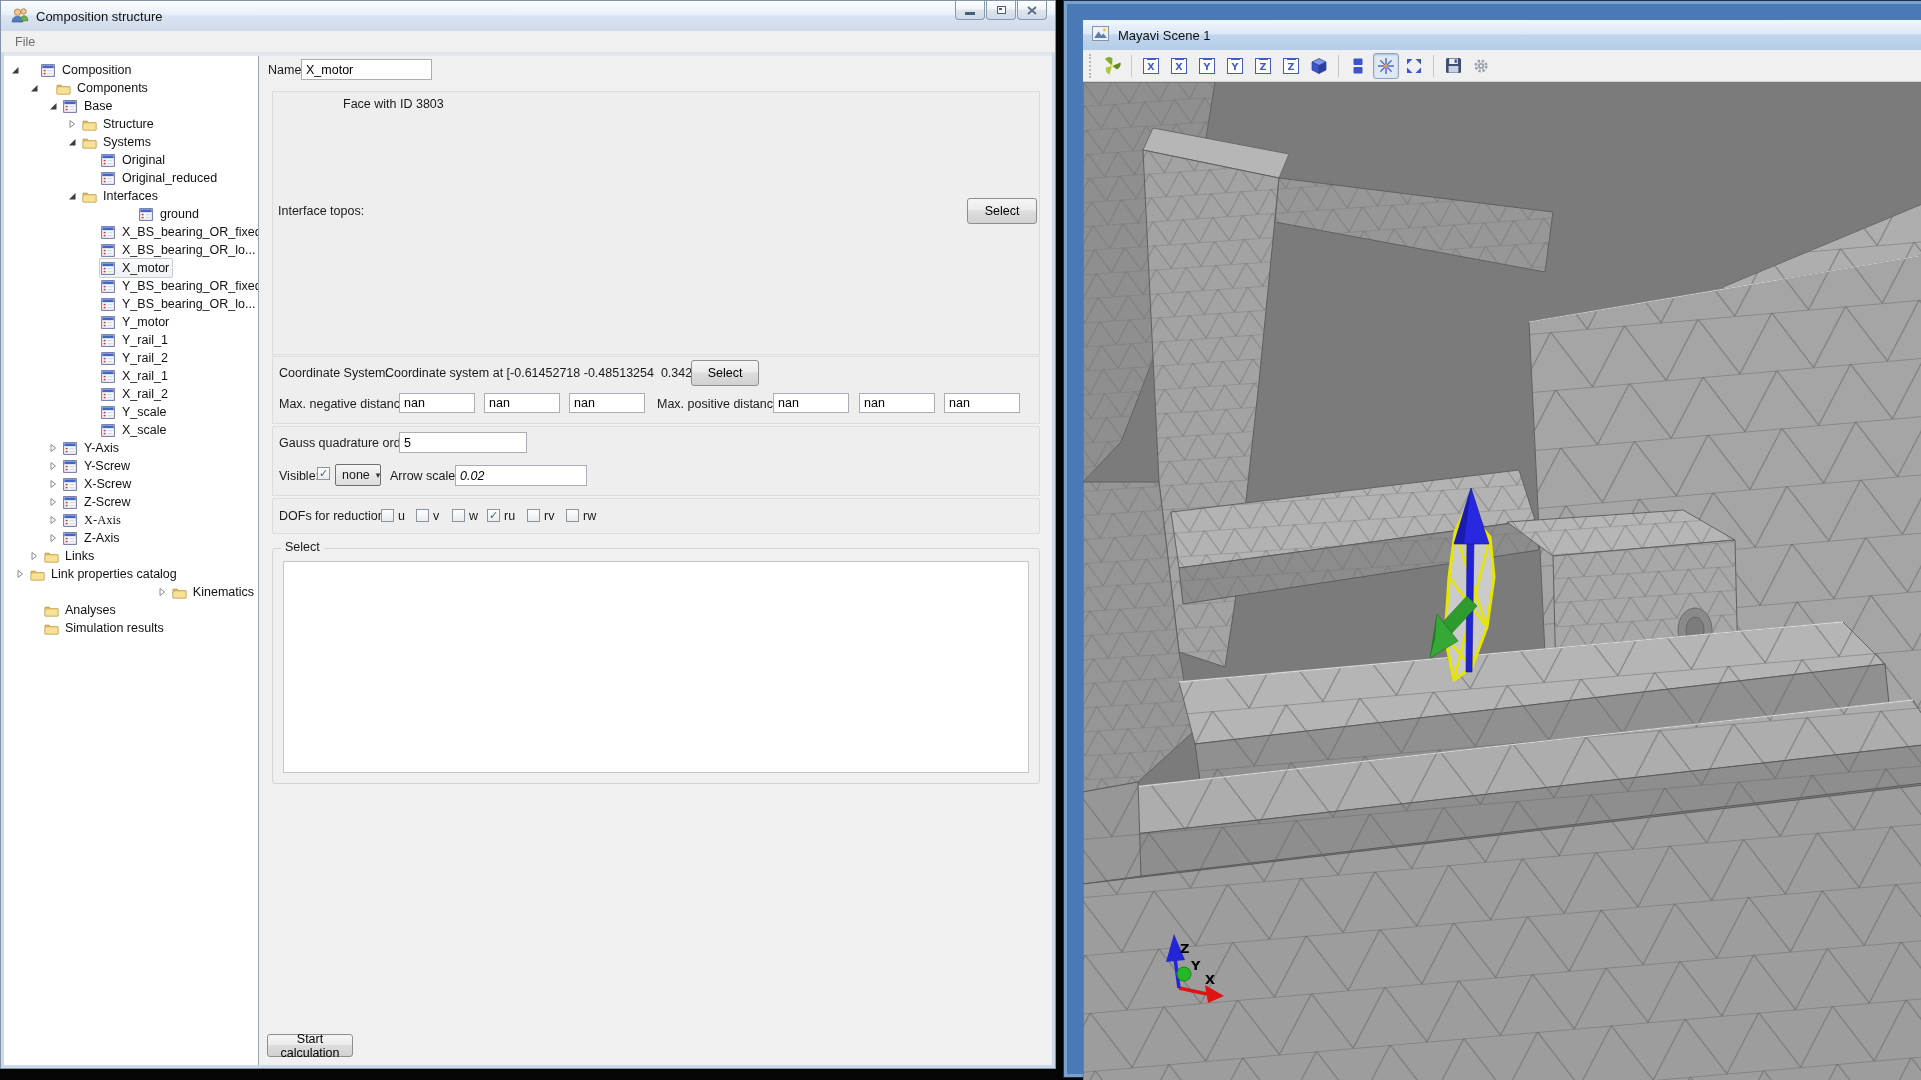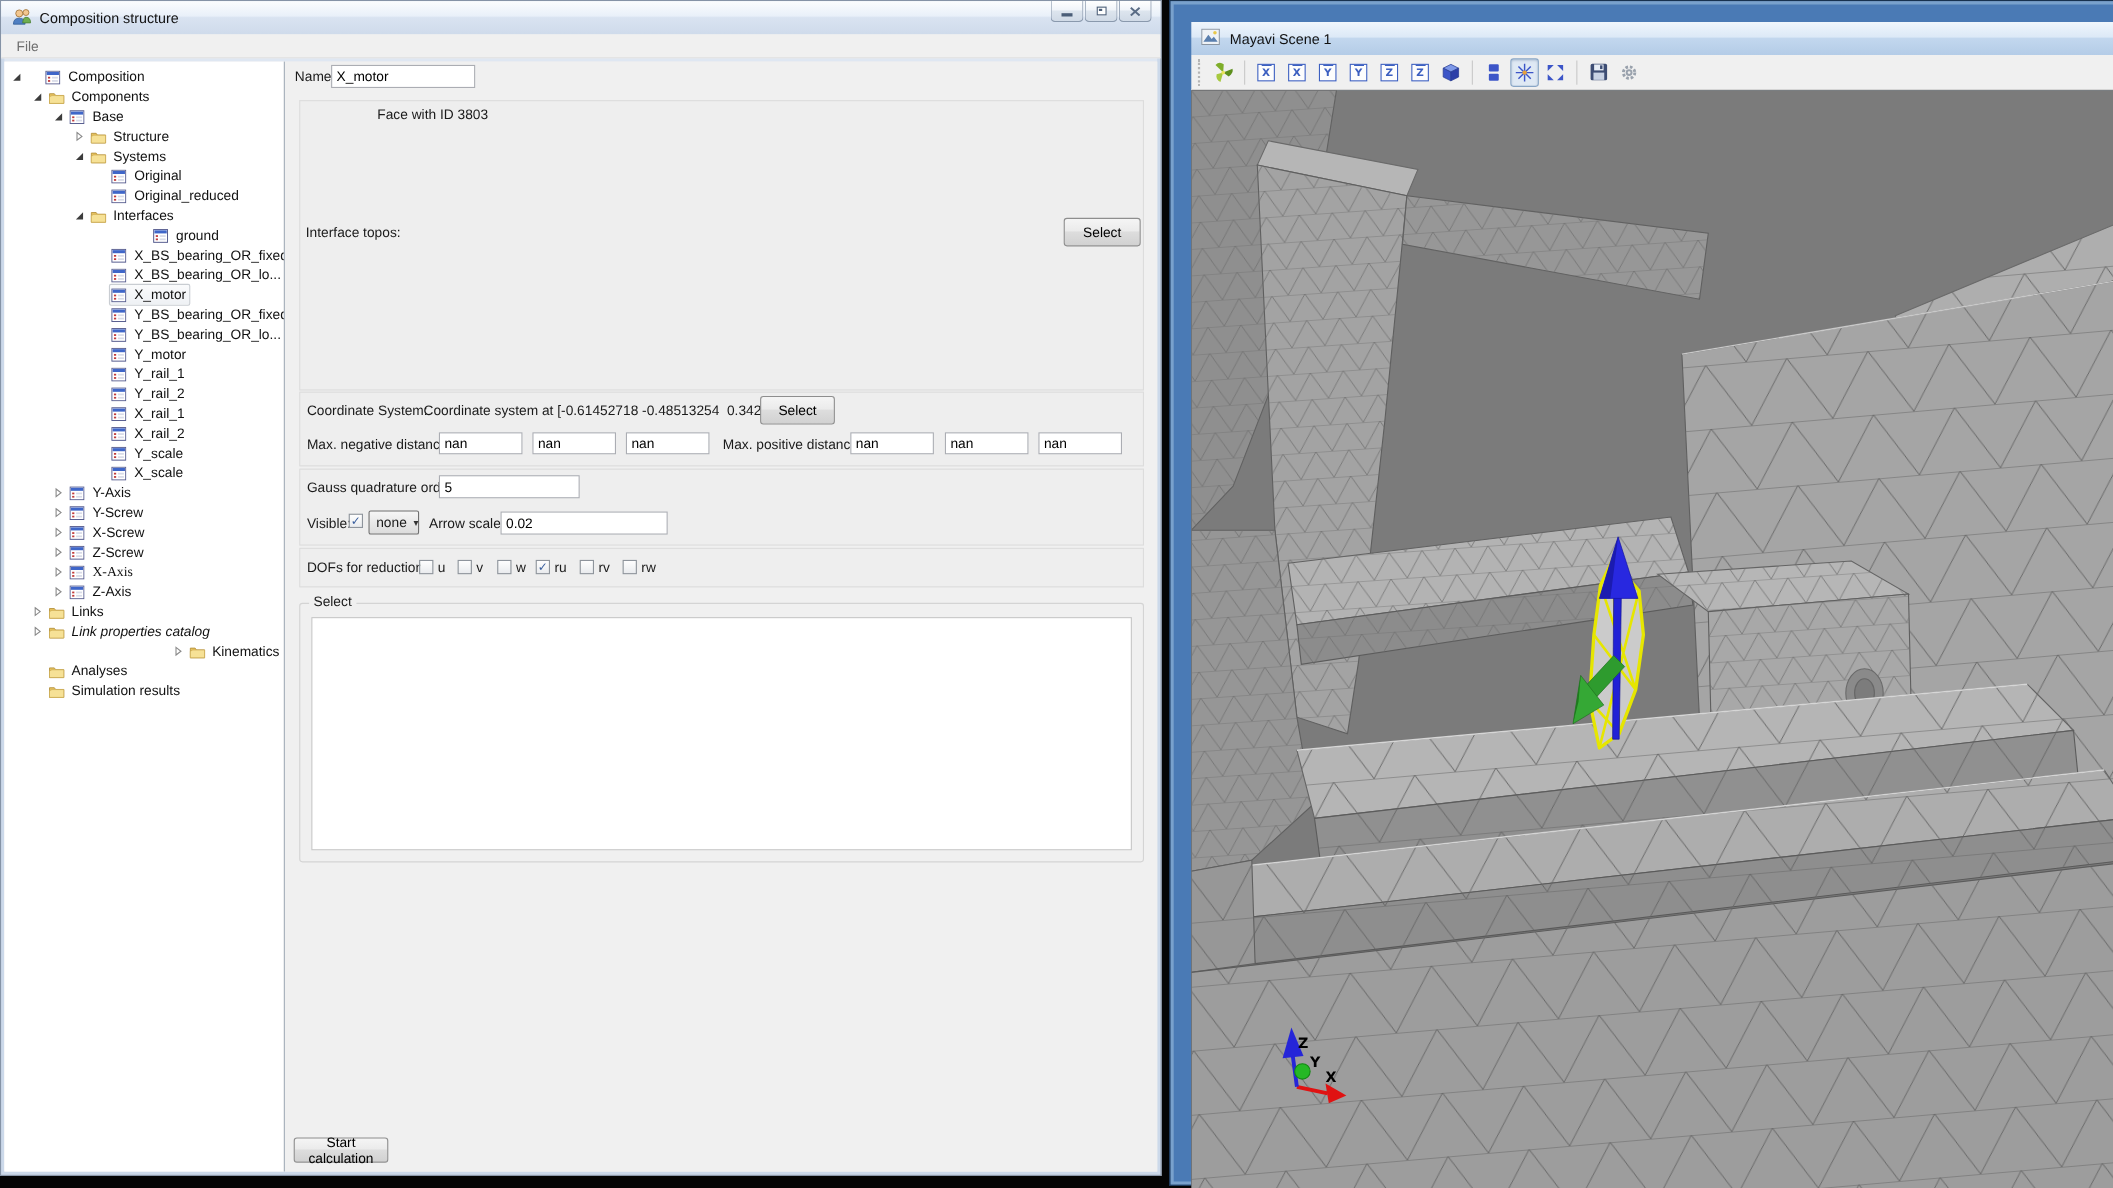--- a/index.html
+++ b/index.html
@@ -118,21 +118,21 @@
                 <rect x="1.4" y="1.4" width="11.2" height="2.8" fill="#3f66c9"></rect>
                 <rect x="2.6" y="5.8" width="2" height="1.6" fill="#c03a3a"></rect>
                 <rect x="2.6" y="8.8" width="2" height="1.6" fill="#c03a3a"></rect>
                 <rect x="6.2" y="5.8" width="5.4" height="1.6" fill="#d8dbe8"></rect>
                 <rect x="6.2" y="8.8" width="5.4" height="1.6" fill="#d8dbe8"></rect>
               </svg>
             </span>
             <span class="tw-label">Composition</span>
           </span>
         </div>
-        <div class="tree-row" style="padding-left: 25px;">
+        <div class="tree-row" style="padding-left: 25px; gap: 12px;">
           <span class="tw-arrow">
             <svg width="10" height="10" viewBox="0 0 10 10">
               <polygon points="8.5,2 8.5,8.5 2,8.5" fill="#3c3c3c"></polygon>
             </svg>
           </span>
           <span class="tw-box">
             <span class="tw-icon">
               <svg width="15" height="13" viewBox="0 0 15 13">
                 <path d="M1 3.2 h4.4 l1.2 1.6 H14 V12 H1 Z" fill="#e8c35e" stroke="#b4913c" stroke-width="0.8"></path>
                 <path d="M1 6 L3.2 4.9 H14 V12 H1 Z" fill="#f6e196" stroke="#c9a850" stroke-width="0.6"></path>
@@ -578,21 +578,21 @@
           <span class="tw-box">
             <span class="tw-icon">
               <svg width="15" height="13" viewBox="0 0 15 13">
                 <path d="M1 3.2 h4.4 l1.2 1.6 H14 V12 H1 Z" fill="#e8c35e" stroke="#b4913c" stroke-width="0.8"></path>
                 <path d="M1 6 L3.2 4.9 H14 V12 H1 Z" fill="#f6e196" stroke="#c9a850" stroke-width="0.6"></path>
               </svg>
             </span>
             <span class="tw-label">Links</span>
           </span>
         </div>
-        <div class="tree-row" style="padding-left: 25px; font-style: italic;">
+        <div class="tree-row" style="padding-left: 11px;">
           <span class="tw-arrow">
             <svg width="10" height="10" viewBox="0 0 10 10">
               <polygon points="3,1.5 7.5,5 3,8.5" fill="#ffffff" stroke="#8a8a8a"></polygon>
             </svg>
           </span>
           <span class="tw-box">
             <span class="tw-icon">
               <svg width="15" height="13" viewBox="0 0 15 13">
                 <path d="M1 3.2 h4.4 l1.2 1.6 H14 V12 H1 Z" fill="#e8c35e" stroke="#b4913c" stroke-width="0.8"></path>
                 <path d="M1 6 L3.2 4.9 H14 V12 H1 Z" fill="#f6e196" stroke="#c9a850" stroke-width="0.6"></path>
@@ -666,21 +666,21 @@
       <div class="panel" style="top:370px;height:70px">
         <span class="fl" style="left:6px;top:9px">Gauss quadrature order:</span>
         <input class="ti" style="left: 126px; top: 5px; width: 128px;" value="5">
         <span class="fl" style="left:6px;top:42px">Visible:</span>
         <span class="cb" style="left:44px;top:40px" id="visible-cb">✓</span>
         <span class="combo" style="left:62px;top:37px;width:46px">
           <span>none</span>
           <span class="combo-arrow">▾</span>
         </span>
         <span class="fl" style="left:117px;top:42px">Arrow scale:</span>
-        <input class="ti" style="left: 182px; top: 38px; width: 152px;" value="0.02">
+        <input class="ti" style="left: 182px; top: 38px; width: 132px; font-style: italic;" value="0.02">
       </div>
 
       <div class="panel" style="top:442px;height:36px">
         <span class="fl" style="left:6px;top:10px">DOFs for reduction:</span>
         <span id="dofs-row"><span class="dof-item" style="left: 108px;">
               <span class="cb" style="left: 0px; top: 0px; position: absolute;"></span>
               <span class="lbl">u</span>
             </span><span class="dof-item" style="left: 143px;">
               <span class="cb" style="left: 0px; top: 0px; position: absolute;"></span>
               <span class="lbl">v</span>

